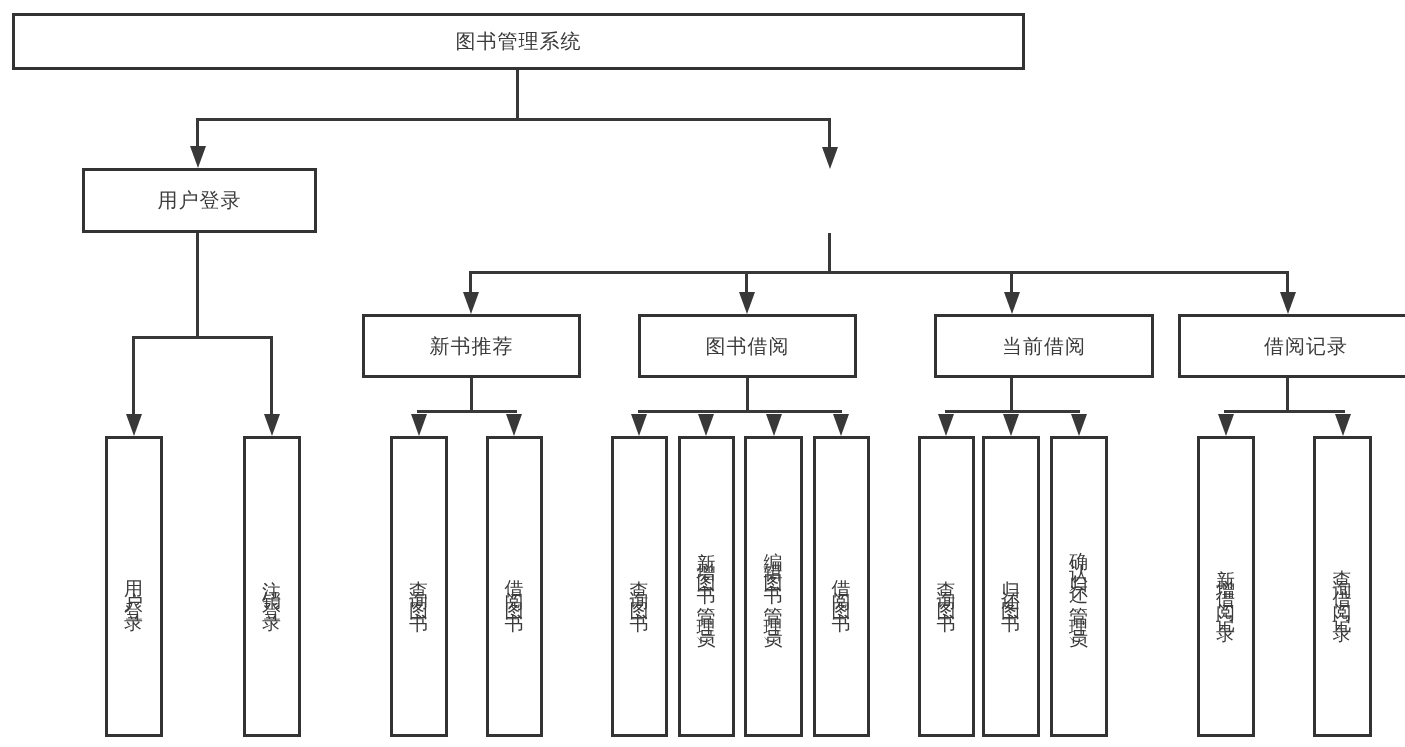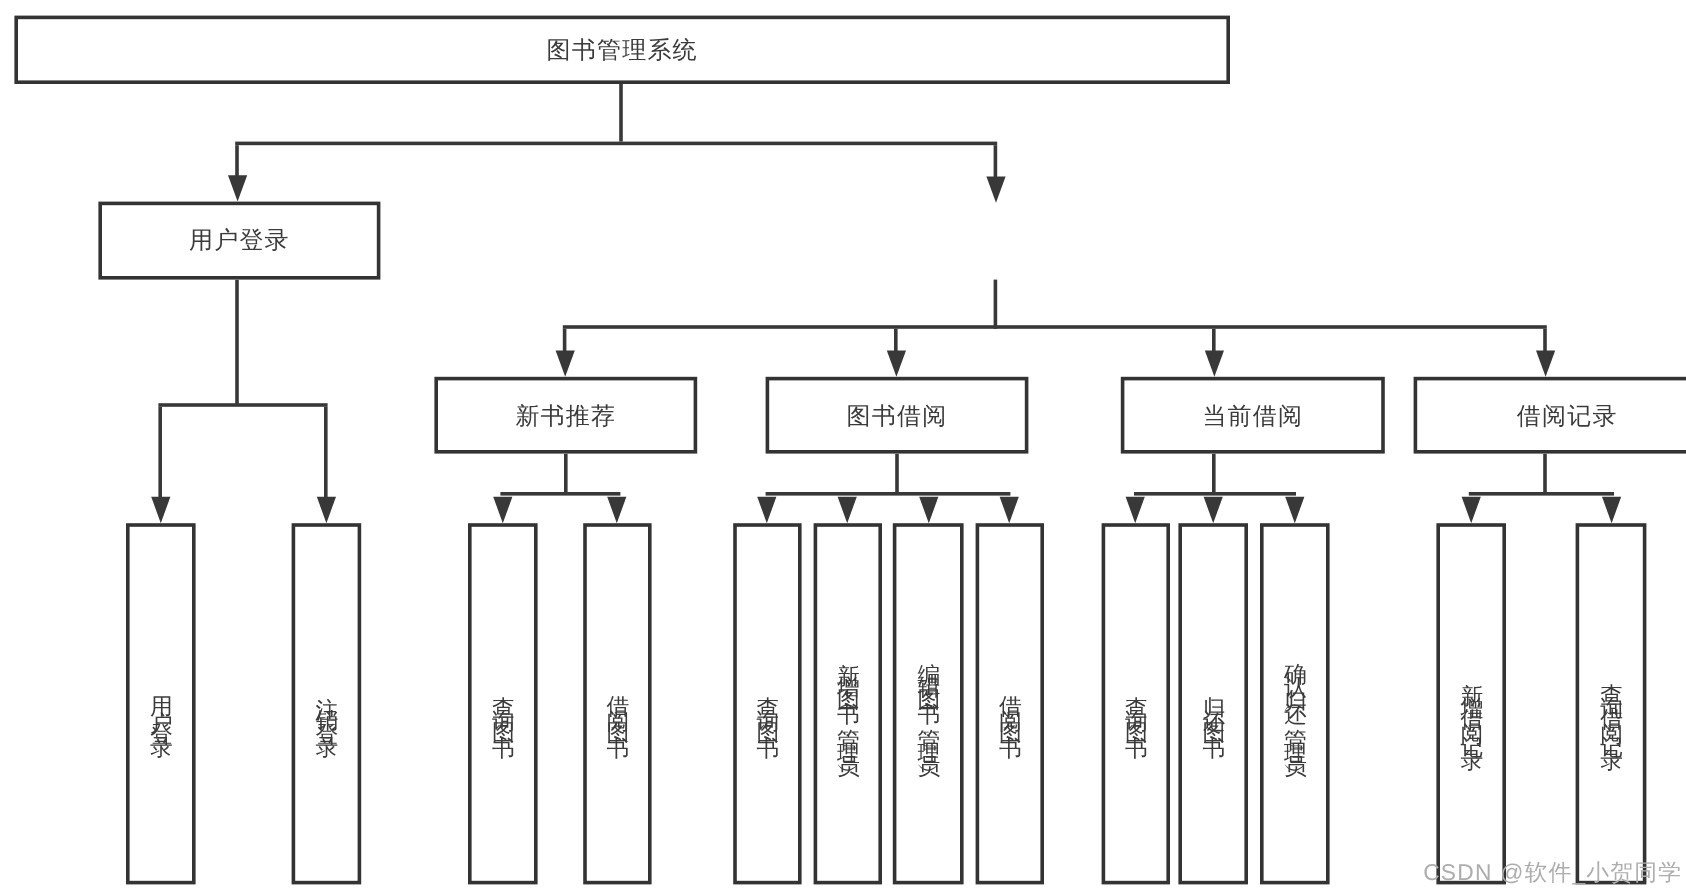--- a/index.html
+++ b/index.html
@@ -159,15 +159,14 @@
     <span class="vtext">确认归还（管理员）</span>
   </div>
 
   <div class="box leaf" style="left:1197px;top:436px;width:58px;height:301px;">
     <span class="vtext">新增借阅记录</span>
   </div>
   <div class="box leaf" style="left:1313px;top:436px;width:59px;height:301px;">
     <span class="vtext">查询借阅记录</span>
   </div>
 
-  <div class="watermark">CSDN @软件_小贺同学</div>
 
 </div>
 
 </body></html>

